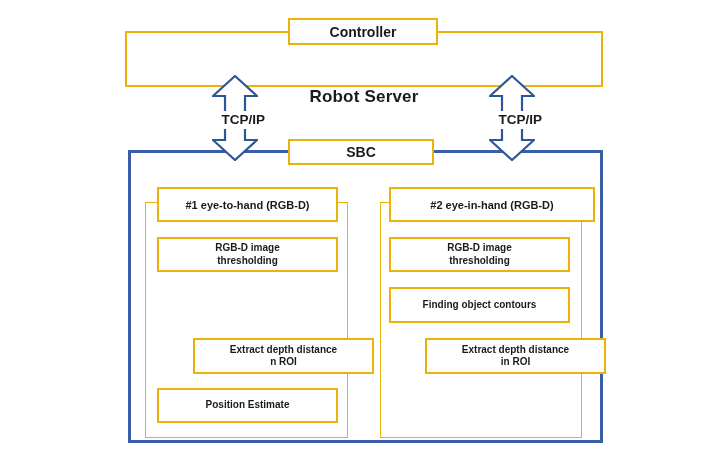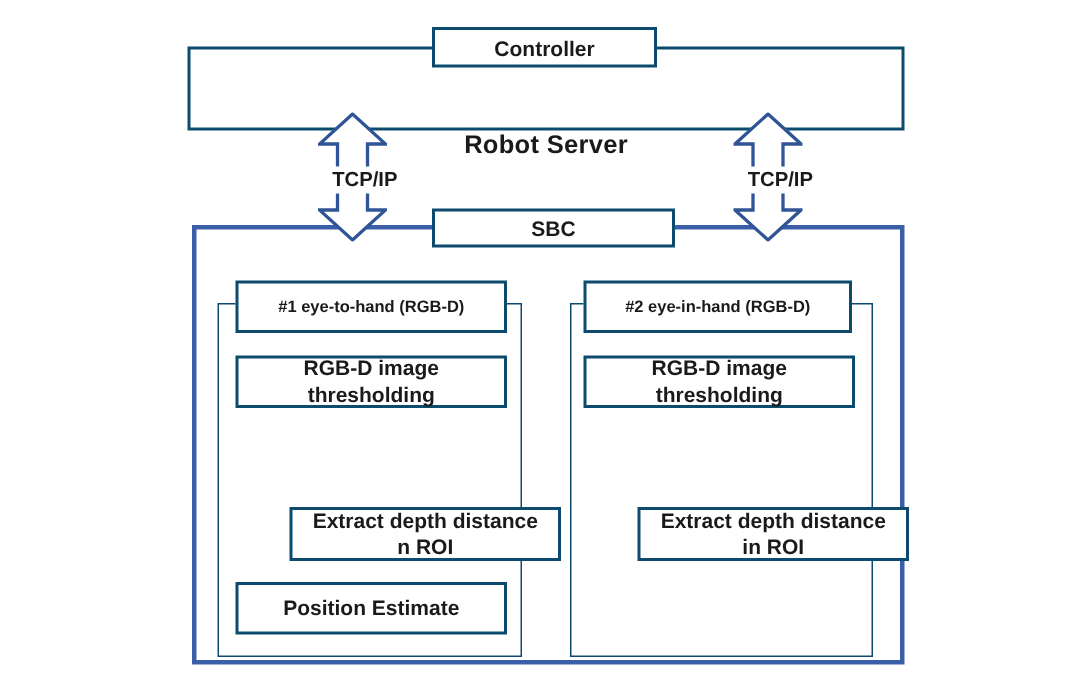--- a/index.html
+++ b/index.html
@@ -10,59 +10,59 @@
     background: #ffffff;
     font-family: "Liberation Sans", sans-serif;
     font-weight: 700;
     color: #1a1a1a;
     overflow: hidden;
   }
   .box {
     position: absolute;
     box-sizing: border-box;
     background: #ffffff;
-    border: 2px solid #0c4a6e;
+    border: 2px solid #eab308;
   }
   .flexc {
     display: flex;
     align-items: center;
     justify-content: center;
     text-align: center;
   }
   
   .robot-server { left: 125px; top: 31px; width: 478px; height: 56px; z-index: 1; }
   .robot-server-label {
     position: absolute; left: 0; top: 20px; width: 100%; height: 36px;
     font-size: 17px; letter-spacing: 0.2px; margin-top: 26px;
   }
   .controller { left: 288px; top: 18px; width: 150px; height: 27px; z-index: 3; font-size: 14px; }
   
   .bottom-outer { left: 128px; top: 150px; width: 475px; height: 293px; border-width: 3px; border-color: #3a5ea8; z-index: 1; }
-  .sbc { left: 288px; top: 139px; width: 162px; height: 26px; z-index: 3; font-size: 14px; }
+  .sbc { left: 288px; top: 139px; width: 146px; height: 26px; z-index: 3; font-size: 14px; }
   
   .arrow {
     position: absolute; width: 46px; height: 86px; top: 75px; z-index: 2;
   }
   .arrow-left  { left: 212px; }
   .arrow-right { left: 489px; }
   .tcp-label {
     position: absolute; top: 111px; width: 58px; height: 18px; z-index: 4;
     background: #ffffff; font-size: 13.5px; line-height: 18px; text-align: right;
   }
   .tcp-left  { left: 207px; }
   .tcp-right { left: 484px; }
   
   .col-box { border-width: 1.5px; z-index: 1; }
   .col-box-left  { left: 145px; top: 202px; width: 203px; height: 236px; }
   .col-box-right { left: 380px; top: 202px; width: 202px; height: 236px; }
   .header-box { top: 187px; height: 35px; z-index: 2; font-size: 11px; }
   .header-left  { left: 157px; width: 181px; }
-  .header-right { left: 389px; width: 179px; text-align: right; }
+  .header-right { left: 389px; width: 206px; text-align: right; }
   .step {
-    width: 181px; z-index: 2; font-size: 14px; line-height: 1.25;
+    width: 181px; z-index: 2; font-size: 10px; line-height: 1.25;
     white-space: pre-line;
   }
   .step-l { left: 157px; }
   .step-r { left: 389px; }
   .row1 { top: 237px; height: 35px; }
   .row2 { top: 287px; height: 36px; }
   .row3 { top: 338px; height: 36px; margin-left: 36px; }
   .row4 { top: 388px; height: 35px; }
 </style>
 </head>
@@ -95,16 +95,17 @@
   <div class="box step step-l row1 flexc">RGB-D image
 thresholding</div>
   <div class="box step step-l row3 flexc">Extract depth distance
 n ROI</div>
   <div class="box step step-l row4 flexc">Position Estimate</div>
 
   <div class="box col-box col-box-right"></div>
   <div class="box header-box header-right flexc">#2 eye-in-hand (RGB-D)</div>
   <div class="box step step-r row1 flexc">RGB-D image
 thresholding</div>
+  <div class="box step step-r row2 flexc">Finding object contours</div>
   <div class="box step step-r row3 flexc">Extract depth distance
 in ROI</div>
 
 </div>
 
 </body></html>

